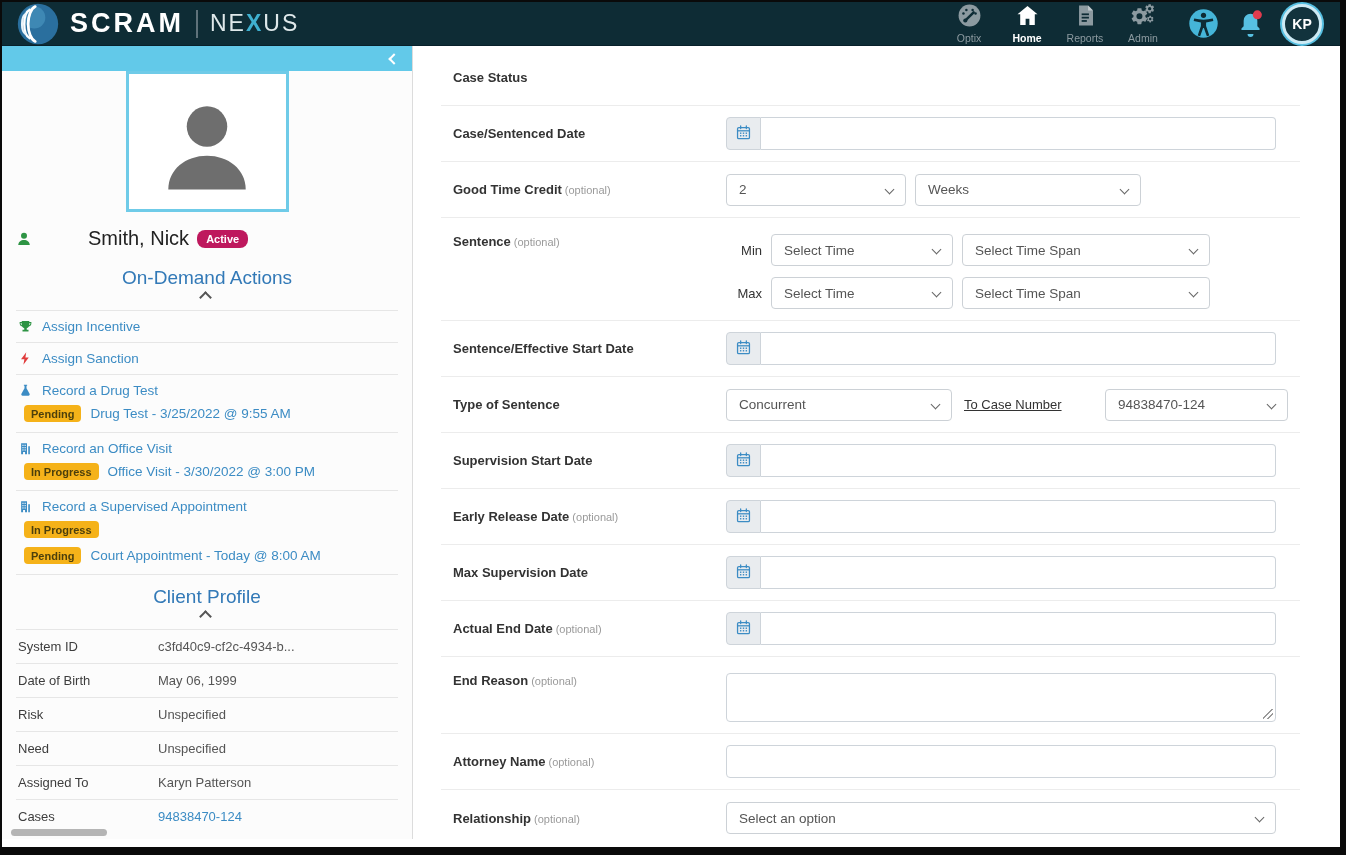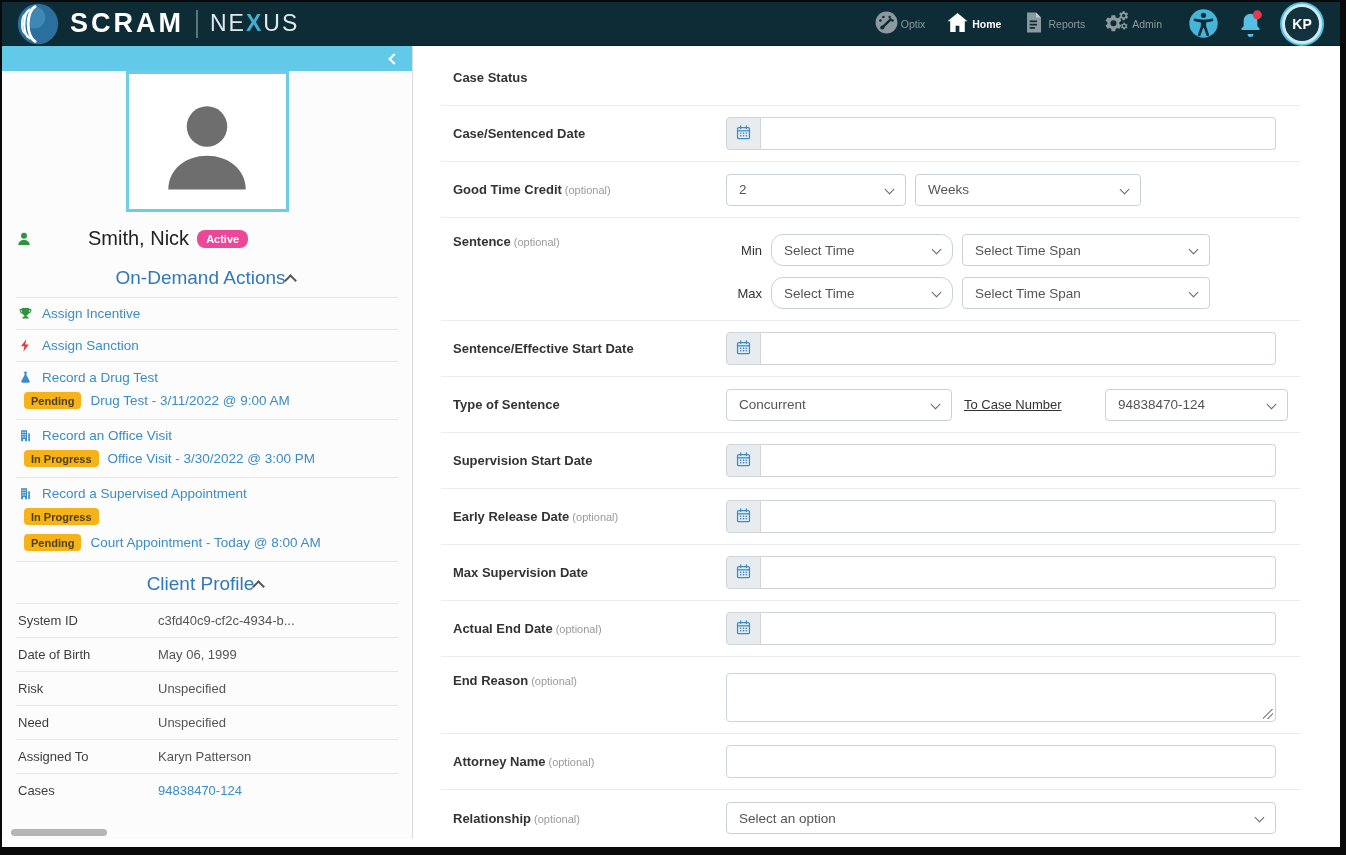--- a/index.html
+++ b/index.html
@@ -16,21 +16,21 @@
     padding:0 18px 0 14px; border-bottom:1px solid #08202a;
   }
   .brand{ display:flex; align-items:center; }
   .brand .logo{ width:44px; height:44px; margin-right:10px; }
   .brand-scram{ color:#fff; font-size:27px; font-weight:bold; letter-spacing:3px; }
   .brand-pipe{ width:2px; height:28px; background:#5f727a; margin:0 12px; }
   .brand-nexus{ font-size:23px; letter-spacing:2px; color:#dfe8ea; }
   .brand-nexus .nx{ color:#3fb0d0; font-weight:bold; }
 
   .top-nav{ margin-left:auto; display:flex; align-items:flex-end; gap:20px; margin-right:26px; }
-  .nav-item{ display:flex; align-items:center; gap:2px;
+  .nav-item{ display:flex; flex-direction:column; align-items:center; gap:2px;
     color:#8c9aa0; font-size:10.5px; cursor:pointer; min-width:38px; }
   .nav-item svg{ width:25px; height:25px; }
   .nav-item.active{ color:#fff; font-weight:bold; }
 
   .utility{ display:flex; align-items:center; gap:16px; }
   .access-btn svg, .bell-btn svg{ width:31px; height:31px; display:block; }
   .access-btn, .bell-btn{ cursor:pointer; }
   .avatar{
     width:40px; height:40px; border-radius:50%; background:#12333d; color:#fff;
     border:3px solid #cdeaf4; display:flex; align-items:center; justify-content:center;
@@ -48,26 +48,26 @@
   .caret-left{ width:8px; height:8px; border-left:2.4px solid #fff; border-bottom:2.4px solid #fff;
     transform:rotate(45deg); }
   .photo-wrap{ display:flex; justify-content:center; }
   .photo{ width:163px; height:141px; background:#fff; border:3px solid #6fcbe8;
     display:flex; align-items:flex-end; justify-content:center; overflow:hidden; }
   .photo svg{ width:108px; height:108px; color:#6e6e6e; margin-bottom:6px; }
 
   .client-name-row{ display:flex; align-items:center; gap:8px; padding:15px 14px 6px; }
   .client-name-row .p-icon svg{ width:16px; height:16px; color:#2e9444; display:block; }
   .client-name{ font-size:20px; color:#222;margin-left:48px; }
-  .badge-active{ background:#ec4899; color:#fff; font-size:11px; font-weight:bold;
+  .badge-active{ background:#be185d; color:#fff; font-size:11px; font-weight:bold;
     padding:3px 9px; border-radius:8px; }
 
   .side-section{ padding:2px 14px 0; }
-  .section-header{ display:flex; justify-content:center; align-items:center;
-    padding:9px 2px 8px; cursor:pointer; }
+  .section-header{ display:flex; justify-content:space-between; align-items:center;
+    padding:9px 2px 8px; cursor:pointer;flex-direction:column; }
   .section-title{ font-size:19px; color:#3279b7; }
   .chev-up{ width:9px; height:9px; border-left:2.2px solid #555; border-top:2.2px solid #555;
     transform:rotate(45deg); margin-right:4px; margin-top:4px; }
 
   .action-list{ border-top:1px solid #e6e6e6; }
   .action{ padding:8px 2px; border-bottom:1px solid #e6e6e6; }
   .action-link{ display:flex; align-items:center; gap:9px; color:#3c8cc4; font-size:13.5px; cursor:pointer; }
   .action-link .a-icon{ width:15px; height:15px; flex:none; display:flex; }
   .action-link .a-icon svg{ width:15px; height:15px; display:block; }
   .action-sub{ display:flex; align-items:center; gap:9px; padding:7px 0 2px 6px;
@@ -100,21 +100,21 @@
   .inline-label{ width:132px; flex:none; font-size:13px; color:#333; margin-left:3px;text-decoration:underline; }
 
   .select{ position:relative; height:32px; border:1px solid #ccd1d6; border-radius:4px;
     background:#fff; display:flex; align-items:center; padding:0 28px 0 12px;
     font-size:13.5px; color:#555; cursor:pointer; white-space:nowrap; }
   .select .caret{ position:absolute; right:12px; top:11px; width:7px; height:7px;
     border-right:1.6px solid #666; border-bottom:1.6px solid #666; transform:rotate(45deg); }
   .select.grow{ flex:1; }
   [data-name="good-time-credit-amount-select"]{ width:180px; }
   [data-name="good-time-credit-unit-select"]{ width:226px; }
-  [data-name$="-time-select"]{ width:182px;border-radius:12px; }
+  [data-name$="-time-select"]{ width:182px; }
   [data-name$="-span-select"]{ width:248px; }
   [data-name="type-of-sentence-select"]{ width:226px; }
   [data-name="to-case-number-select"]{ width:183px; }
 
   .input-group{ flex:1; display:flex; }
   .cal-btn{ width:35px; height:33px; background:#e9ecef; border:1px solid #ced4da;
     border-radius:4px 0 0 4px; display:flex; align-items:center; justify-content:center; cursor:pointer; }
   .cal-btn svg{ width:17px; height:17px; color:#3c8cc4; }
   .date-input{ flex:1; height:33px; border:1px solid #ced4da; border-left:none;
     border-radius:0 4px 4px 0; padding:0 10px; font-size:13.5px; color:#333; outline:none;
@@ -268,21 +268,21 @@
               <div class="action-link" data-name="action-link-record-a-drug-test">
                 <span class="a-icon" data-name="flask-icon">
                   <svg viewBox="0 0 24 24" fill="#3c8cc4">
                     <path d="M9.4 2.8h5.2v1.7h-1v3.8l4.9 8.8c.8 1.4-.2 3.1-1.8 3.1H7.3c-1.6 0-2.6-1.7-1.8-3.1l4.9-8.8V4.5h-1z"></path>
                   </svg>
                 </span>
                 <span data-name="action-label">Record a Drug Test</span>
               </div>
               <div class="action-sub" data-name="action-sub-item">
                 <span class="badge-status" data-name="status-badge">Pending</span>
-                <span data-name="action-sub-text">Drug Test - 3/11/2022 @ 9:00 AM</span>
+                <span data-name="action-sub-text">Drug Test - 3/25/2022 @ 9:55 AM</span>
               </div>
             </div>
             <div class="action" data-name="action-item">
               <div class="action-link" data-name="action-link-record-an-office-visit">
                 <span class="a-icon" data-name="building-icon">
                   <svg viewBox="0 0 24 24">
                     <path fill="#3c8cc4" d="M5 21V3.6h9.4V21h-3.1v-3.4H8.1V21zM16.4 21V8.4H19V21z"></path>
                     <g fill="#fcfcfc">
                       <rect x="7" y="6" width="1.9" height="1.9"></rect>
                       <rect x="10.5" y="6" width="1.9" height="1.9"></rect>

